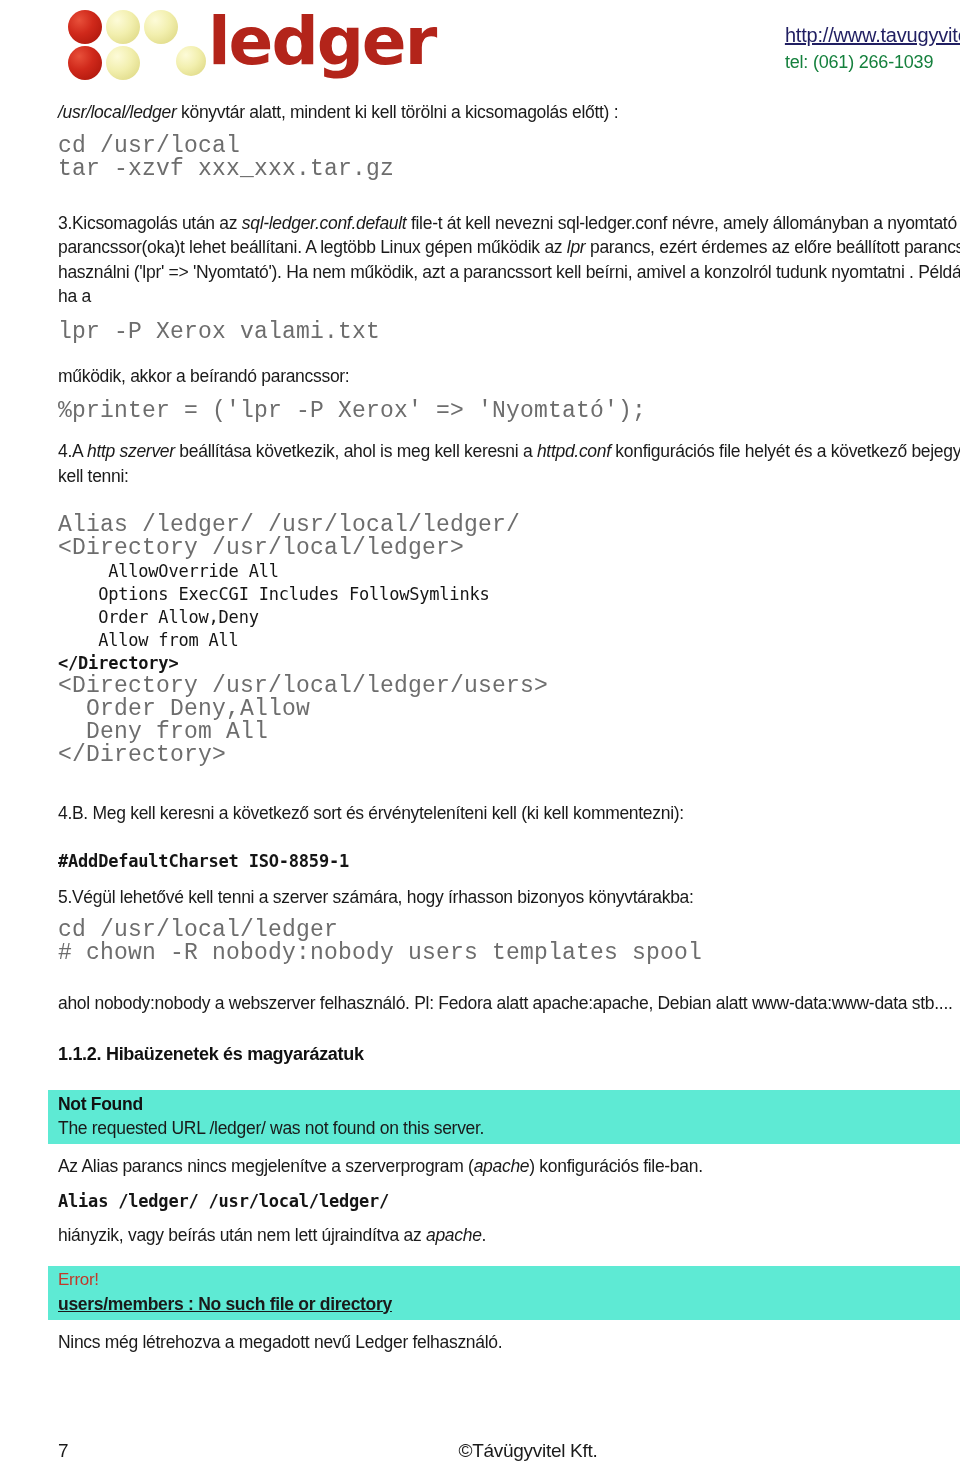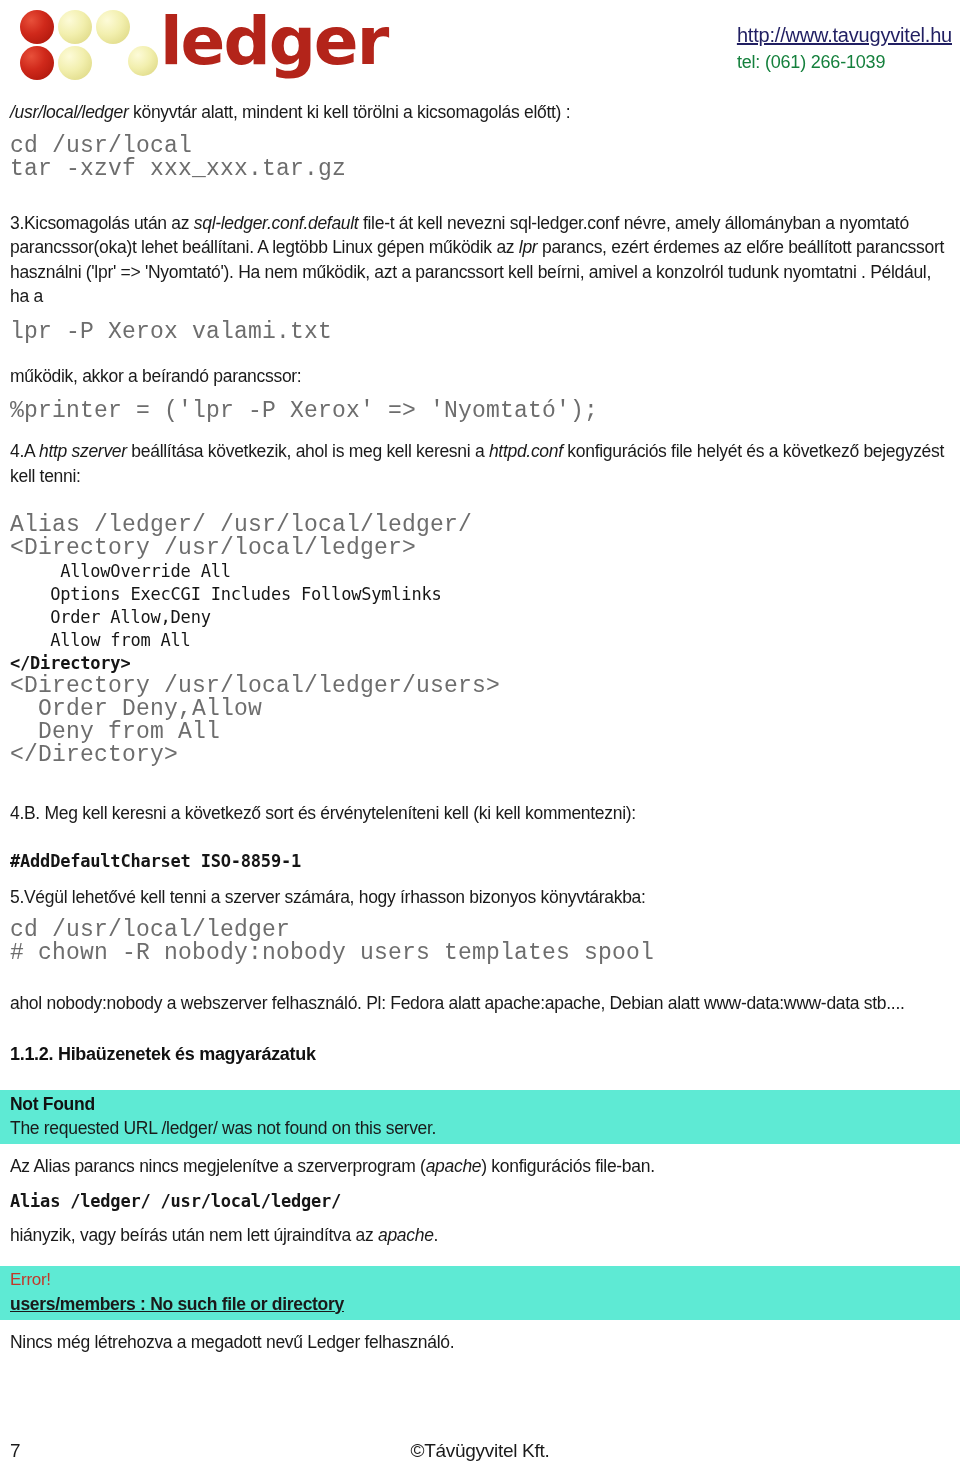--- a/index.html
+++ b/index.html
@@ -14,20 +14,21 @@
     font-family: "Liberation Sans", sans-serif;
     color: #000000;
     overflow: hidden;
   }
 
   .page {
     position: relative;
     width: 784px;
     height: 1484px;
     box-sizing: border-box;
+    margin-left: 48px;
   }
 
   
   .header {
     position: absolute;
     left: 0;
     top: 0;
     width: 960px;
     height: 96px;
   }

